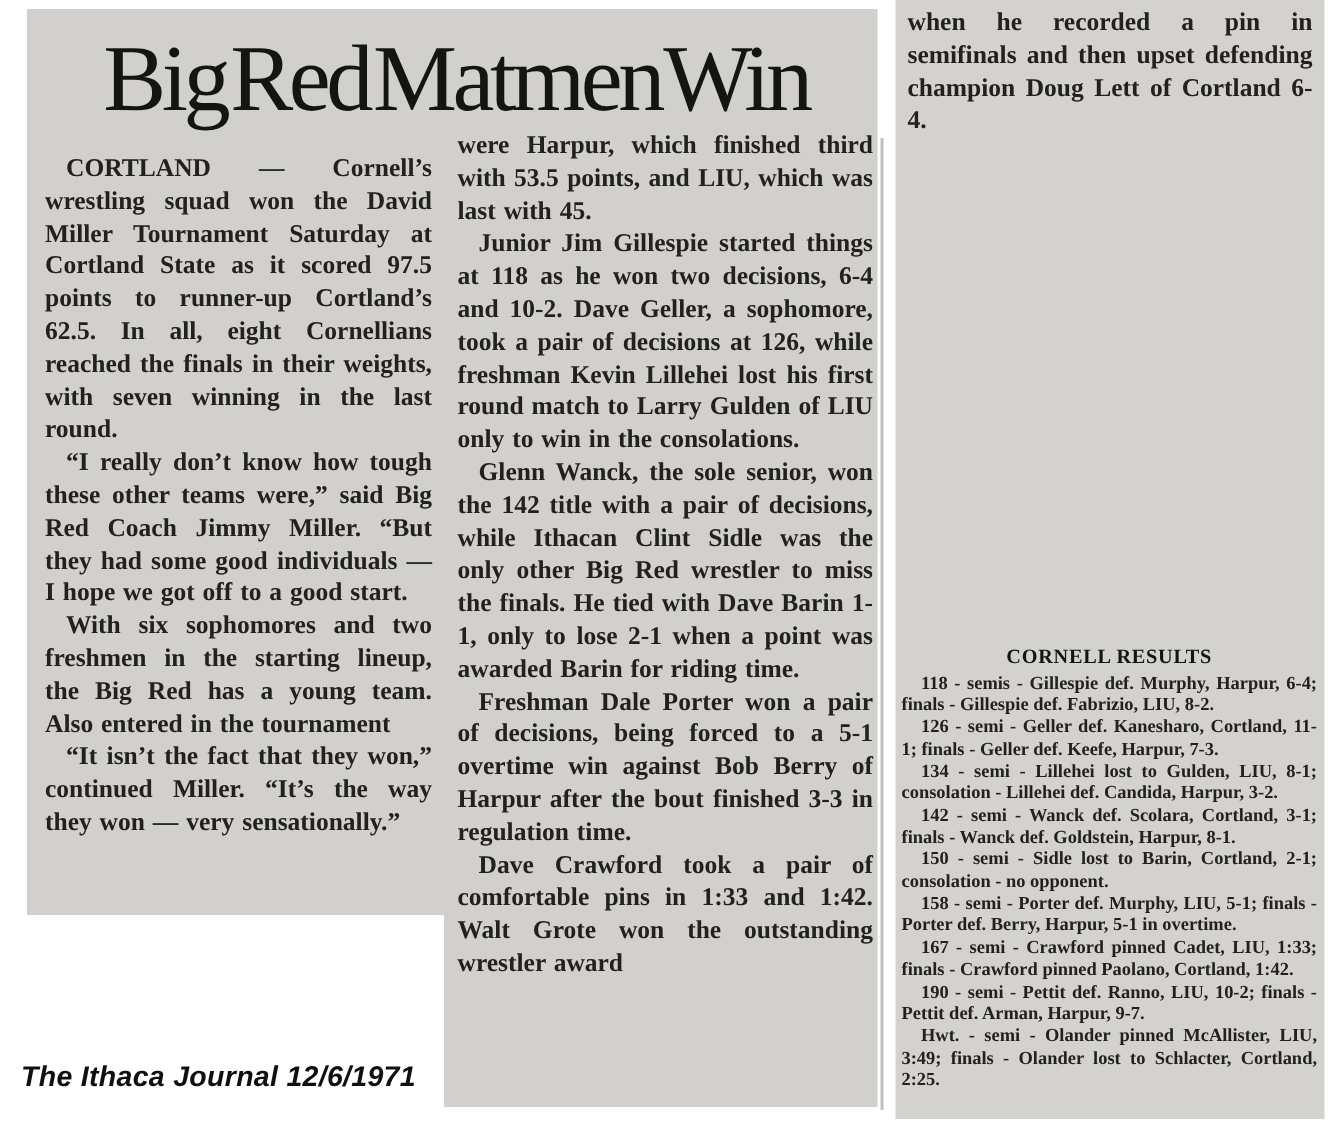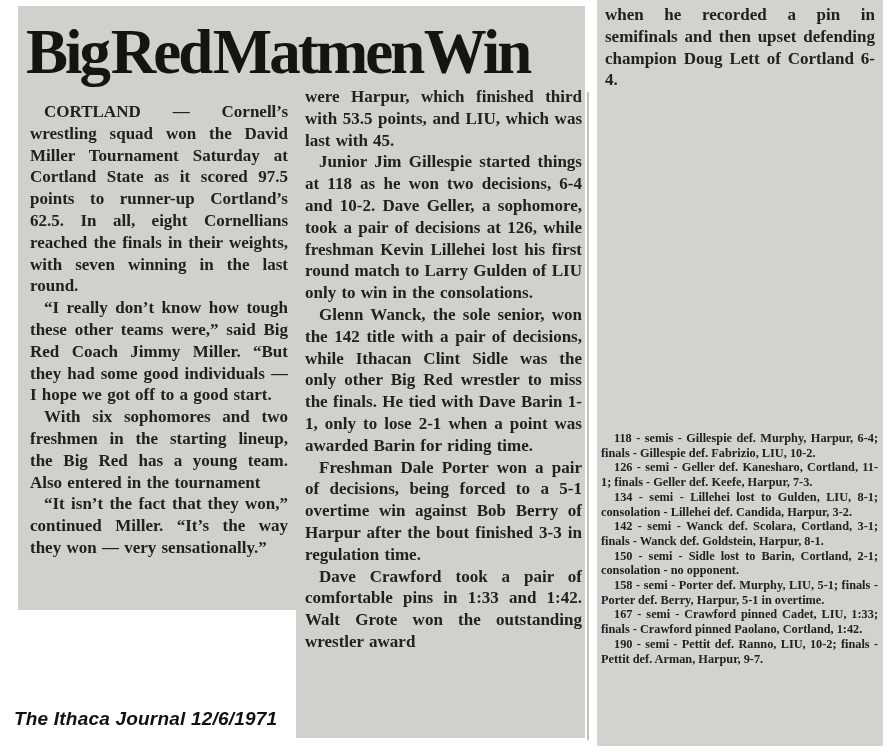--- a/index.html
+++ b/index.html
@@ -15,23 +15,23 @@
     font-family:"Liberation Serif", serif;
   }
   .paper{position:absolute;background:var(--paper);}
   #paper-main{left:18px;top:6px;width:567px;height:604px;}
   #paper-main-ext{left:296px;top:610px;width:289px;height:128px;}
   #paper-right{left:597px;top:0;width:286px;height:746px;background:var(--paper-right);}
   #fold-line{position:absolute;left:587px;top:92px;width:2px;height:648px;background:#8f8d8a;opacity:.55;}
 
   #headline{
     position:absolute;left:26px;top:12px;width:556px;height:82px;
-    font-family:"Liberation Serif", serif;font-weight:bold;
+    font-family:"Liberation Serif", serif;font-weight:normal;
     font-size:63px;line-height:80px;letter-spacing:-3px;word-spacing:-0.16em;
-    color:var(--ink-heavy);white-space:nowrap;
+    color:var(--ink-heavy);white-space:nowrap;text-align:center;
   }
 
   .col{
     position:absolute;text-align:justify;color:var(--ink);
     font-family:"Liberation Serif", serif;font-weight:700;
     font-size:17px;line-height:21.8px;
     word-spacing:1px;
   }
   #col1{left:30px;top:86px;width:258px;margin-top:15px;}
   #col2{left:305px;top:86px;width:277px;}
@@ -81,23 +81,25 @@
   <p>Glenn Wanck, the sole senior, won the 142 title with a pair of decisions, while Ithacan Clint Sidle was the only other Big Red wrestler to miss the finals. He tied with Dave Barin 1-1, only to lose 2-1 when a point was awarded Barin for riding time.</p>
   <p>Freshman Dale Porter won a pair of decisions, being forced to a 5-1 overtime win against Bob Berry of Harpur after the bout finished 3-3 in regulation time.</p>
   <p>Dave Crawford took a pair of comfortable pins in 1:33 and 1:42. Walt Grote won the outstanding wrestler award</p>
 </div>
 
 <div id="col3" class="col">
   <p class="noindent">when he recorded a pin in semifinals and then upset defending champion Doug Lett of Cortland 6-4.</p>
 </div>
 
 <div id="results">
-  <p class="result">118 - semis - Gillespie def. Murphy, Harpur, 6-4; finals - Gillespie def. Fabrizio, LIU, 10-2.</p>
+  <p id="results-title">CORNELL RESULTS</p>
+  <p class="result">118 - semis - Gillespie def. Murphy, Harpur, 6-4; finals - Gillespie def. Fabrizio, LIU, 8-2.</p>
   <p class="result">126 - semi - Geller def. Kanesharo, Cortland, 11-1; finals - Geller def. Keefe, Harpur, 7-3.</p>
   <p class="result">134 - semi - Lillehei lost to Gulden, LIU, 8-1; consolation - Lillehei def. Candida, Harpur, 3-2.</p>
   <p class="result">142 - semi - Wanck def. Scolara, Cortland, 3-1; finals - Wanck def. Goldstein, Harpur, 8-1.</p>
   <p class="result">150 - semi - Sidle lost to Barin, Cortland, 2-1; consolation - no opponent.</p>
   <p class="result">158 - semi - Porter def. Murphy, LIU, 5-1; finals - Porter def. Berry, Harpur, 5-1 in overtime.</p>
   <p class="result">167 - semi - Crawford pinned Cadet, LIU, 1:33; finals - Crawford pinned Paolano, Cortland, 1:42.</p>
   <p class="result">190 - semi - Pettit def. Ranno, LIU, 10-2; finals - Pettit def. Arman, Harpur, 9-7.</p>
+  <p class="result">Hwt. - semi - Olander pinned McAllister, LIU, 3:49; finals - Olander lost to Schlacter, Cortland, 2:25.</p>
 </div>
 
 <div id="caption">The Ithaca Journal 12/6/1971</div>
 
 </body></html>

